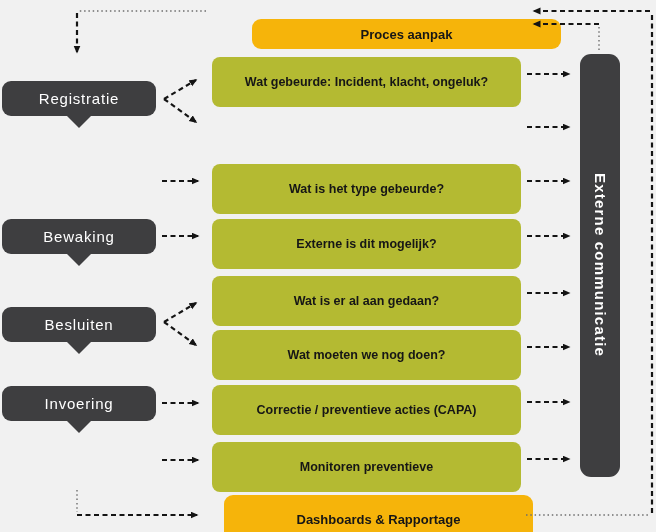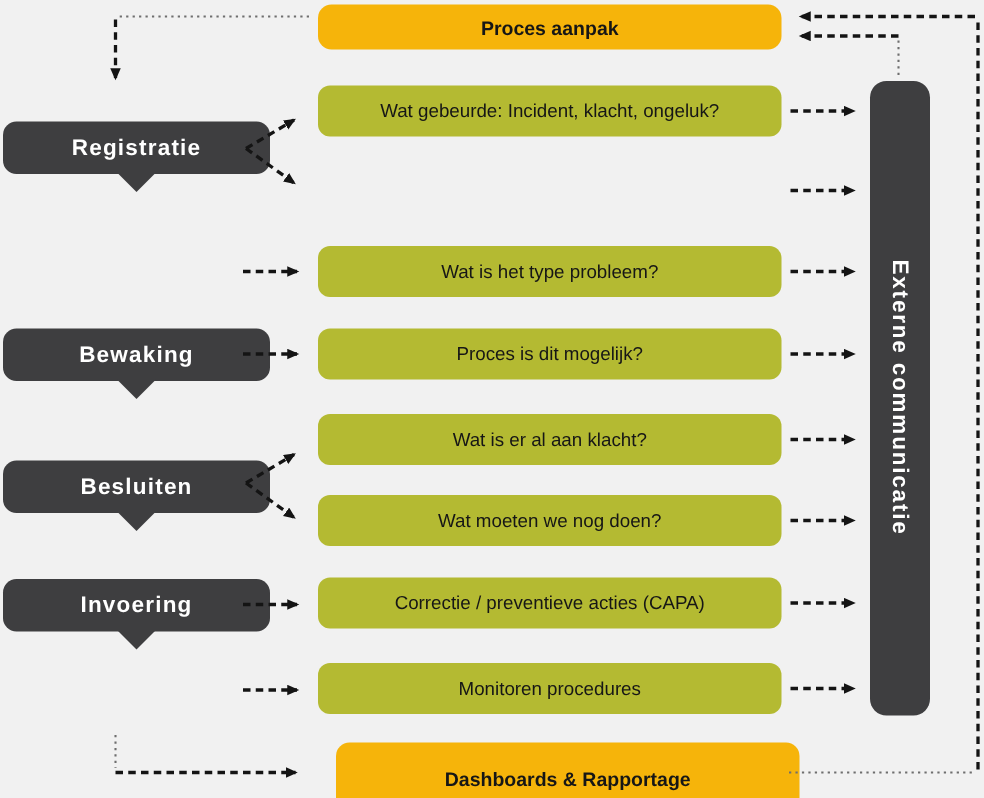--- a/index.html
+++ b/index.html
@@ -1,40 +1,40 @@
 <!DOCTYPE html>
 <html><head>
 <meta charset="utf-8">
 <style>
   html,body{margin:0;padding:0;background:#f1f1f1;}
   #canvas{
     position:relative;width:656px;height:532px;background:#f1f1f1;
     font-family:"Liberation Sans","DejaVu Sans",sans-serif;overflow:hidden;
   }
   .stage{
-    position:absolute;left:2px;width:178px;height:35px;background:#3e3e40;
+    position:absolute;left:2px;width:154px;height:35px;background:#3e3e40;
     border-radius:9px;display:flex;align-items:center;justify-content:center;
-    color:#fff;font-size:15px;font-weight:bold;letter-spacing:0.8px;
+    color:#fff;font-size:15px;font-weight:normal;letter-spacing:0.8px;
   }
   .stage::after{
     content:"";position:absolute;top:100%;left:50%;transform:translateX(-50%);
     margin-top:-1px;border-left:13px solid transparent;border-right:13px solid transparent;
     border-top:13px solid #3e3e40;
   }
   .q{
-    position:absolute;left:212px;width:309px;height:34px;background:#b4ba32;
+    position:absolute;left:212px;width:309px;height:50px;background:#b4ba32;
     border-radius:8px;display:flex;align-items:center;justify-content:center;
-    color:#161616;font-size:12.5px;font-weight:normal;
+    color:#161616;font-size:12.5px;font-weight:bold;
   }
   .banner{
     position:absolute;left:212px;width:309px;background:#f6b40a;
     border-radius:9px;display:flex;align-items:center;justify-content:center;
     color:#161616;font-size:13px;font-weight:bold;
   }
-  #banner-top{top:3px;height:30px;}
+  #banner-top{top:19px;height:30px;margin-left:40px;}
   #banner-bottom{top:495px;height:49px;margin-left:12px;}
   .vbar{
     position:absolute;left:580px;top:54px;width:40px;height:423px;background:#3e3e40;
     border-radius:11px;display:flex;align-items:center;justify-content:center;
   }
   .vbar span{
     writing-mode:vertical-rl;color:#fff;font-size:15px;font-weight:bold;letter-spacing:1.2px;
     white-space:nowrap;
   }
   #overlay{position:absolute;left:0;top:0;pointer-events:none;}
@@ -63,36 +63,36 @@
     <span>Invoering</span>
   </div>
   <div class="stage" style="top:307px">
     <span>Besluiten</span>
   </div>
 
   <div class="q" style="top:57px">
     <span>Wat gebeurde: Incident, klacht, ongeluk?</span>
   </div>
   <div class="q" style="top:164px">
-    <span>Wat is het type probleem?</span>
+    <span>Wat is het type gebeurde?</span>
   </div>
   <div class="q" style="top:219px">
-    <span>Proces is dit mogelijk?</span>
+    <span>Externe is dit mogelijk?</span>
   </div>
   <div class="q" style="top:276px">
-    <span>Wat is er al aan klacht?</span>
+    <span>Wat is er al aan gedaan?</span>
   </div>
   <div class="q" style="top:385px">
     <span>Correctie / preventieve acties (CAPA)</span>
   </div>
   <div class="q" style="top:330px">
     <span>Wat moeten we nog doen?</span>
   </div>
   <div class="q" style="top:442px">
-    <span>Monitoren procedures</span>
+    <span>Monitoren preventieve</span>
   </div>
 
   <div class="vbar">
     <span>Externe communicatie</span>
   </div>
 
   <svg id="overlay" width="656" height="532" viewBox="0 0 656 532">
     <defs>
       <marker id="ah" markerWidth="9" markerHeight="8" refX="6.5" refY="3.5" orient="auto" markerUnits="userSpaceOnUse">
         <path d="M0,0 L8,3.5 L0,7 Z" fill="#141414"></path>

